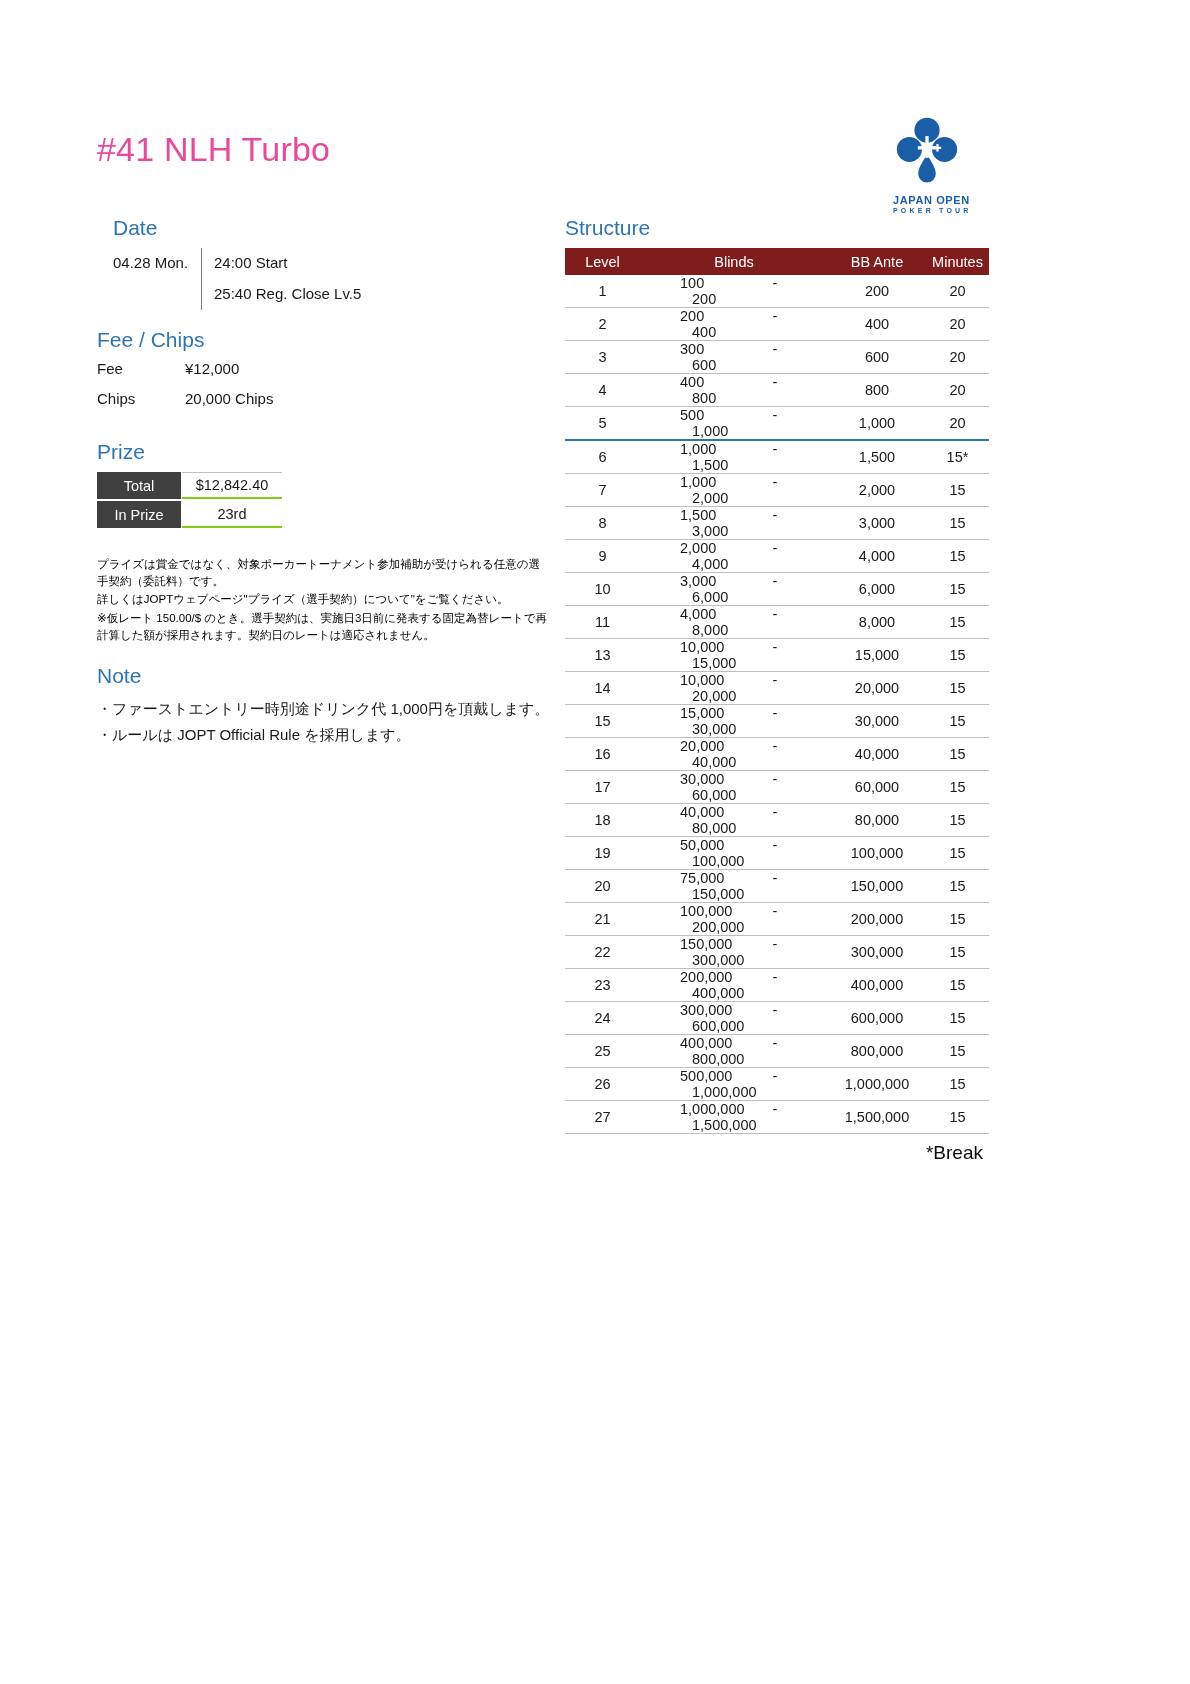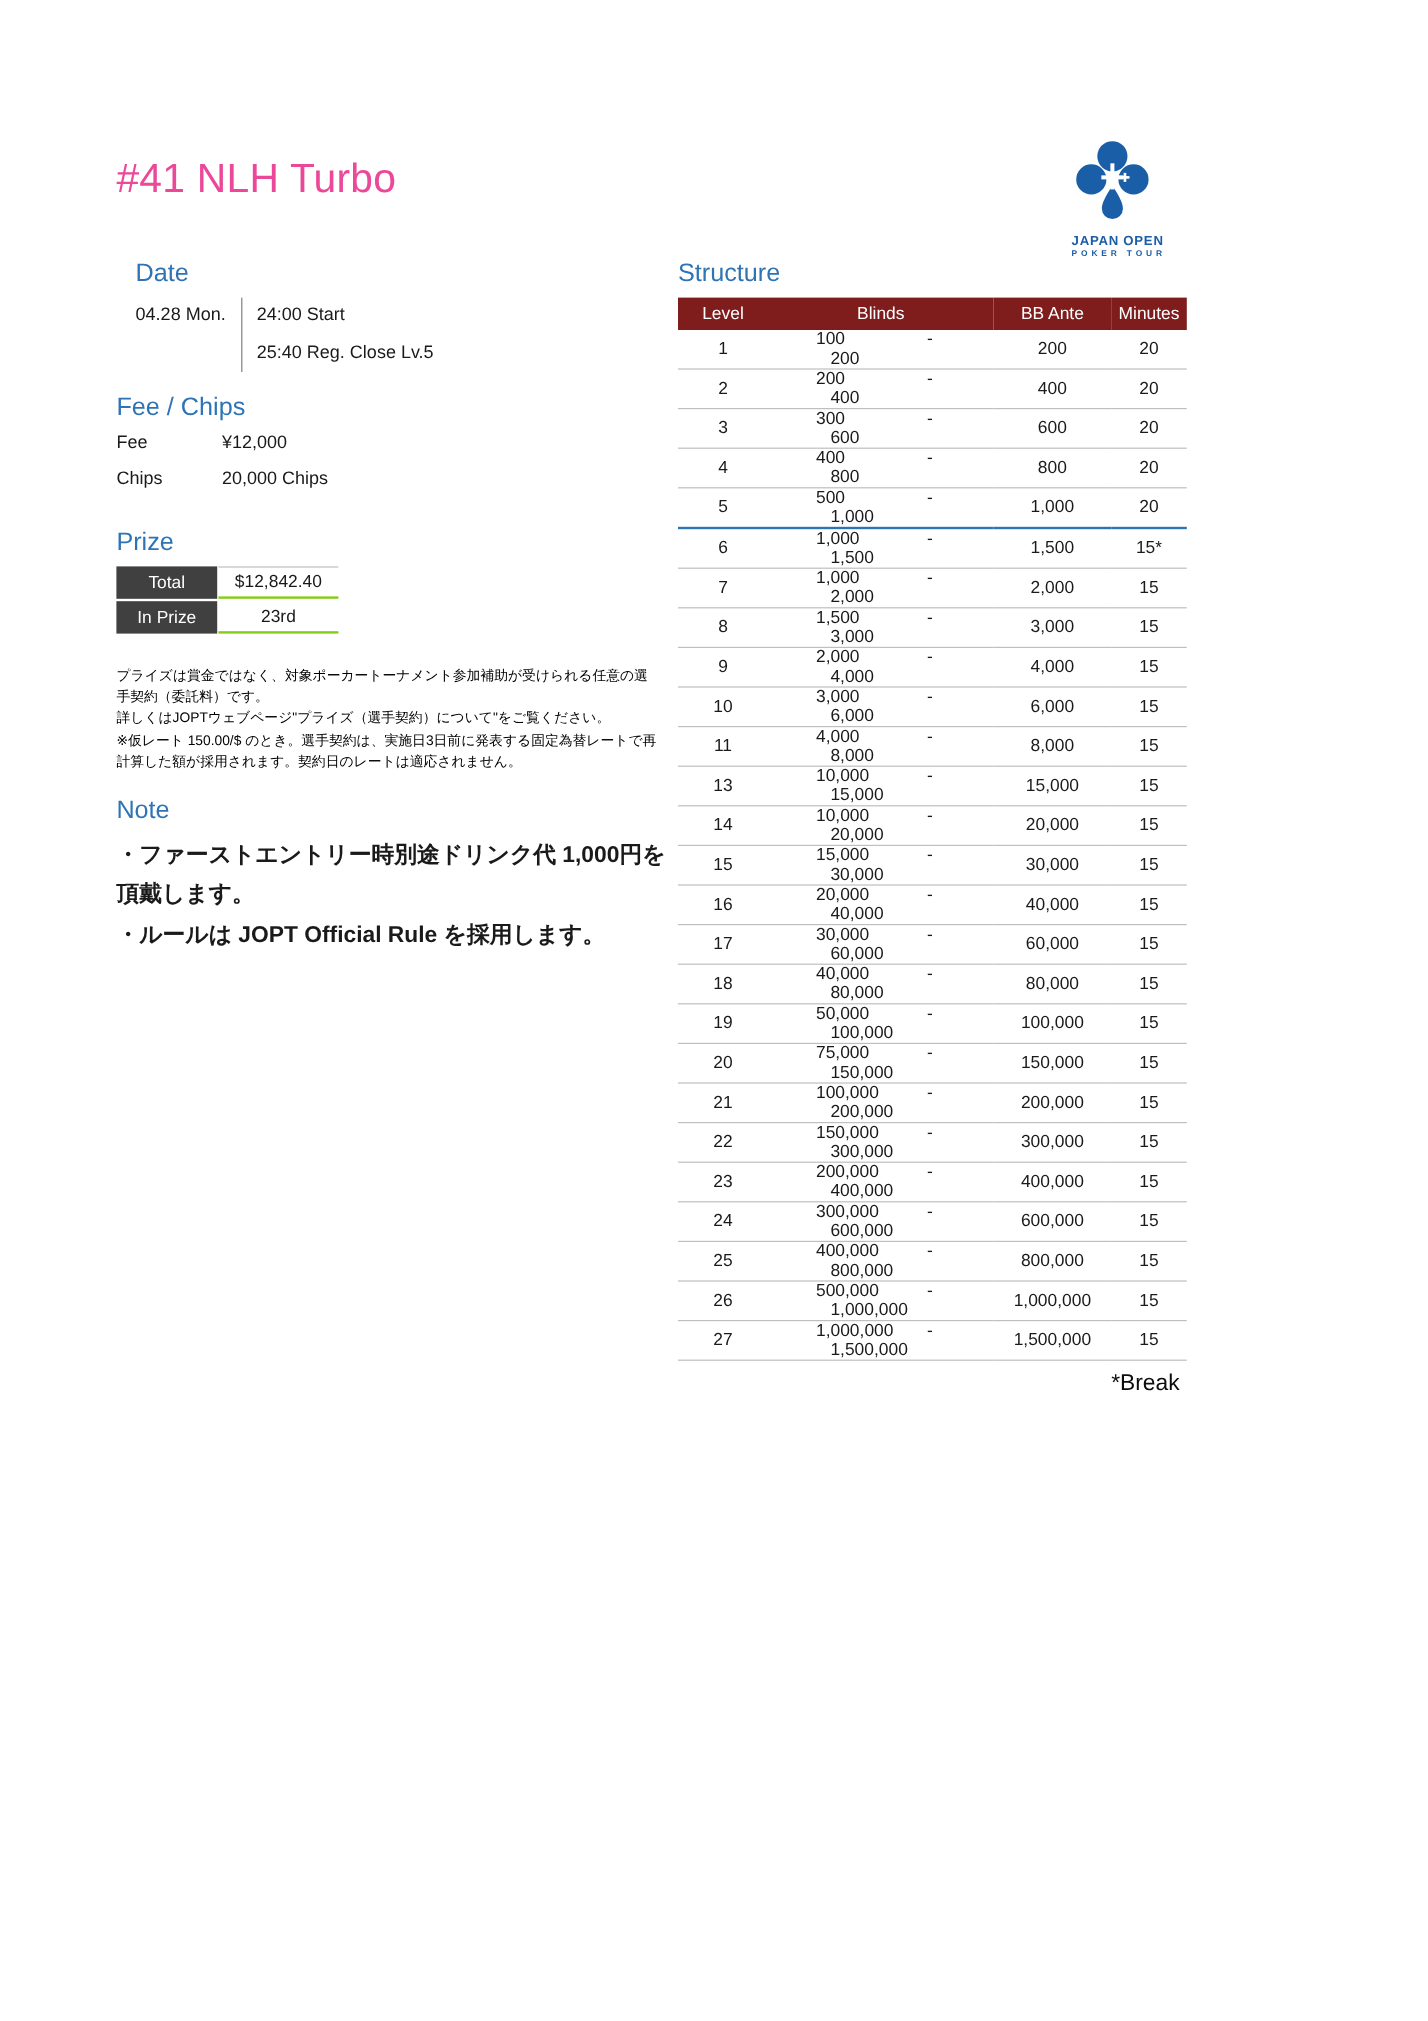--- a/index.html
+++ b/index.html
@@ -40,21 +40,21 @@
   .prize-value {
     width:100px; height:27px; display:flex; align-items:center; justify-content:center;
     border-bottom:2px solid #84cc16; margin-left:1px;
   }
   .prize-row:first-child .prize-value { border-top:1px solid #BFBFBF; }
   
   .disclaimer { position:absolute; left:97px; top:556px; width:452px; font-size:11.5px; line-height:1.45; color:#000; }
   .disclaimer p { margin:0 0 2px 0; }
   
   .note-section { position:absolute; left:97px; top:664px; width:460px; }
-  .note-items div { font-size:19px; line-height:1.75;font-weight:bold; }
+  .note-items div { font-size:15px; line-height:1.75; }
   
   .structure-section { position:absolute; left:565px; top:216px; width:424px; }
   .structure-table { border-collapse:collapse; width:424px; font-size:14.5px; table-layout:fixed; }
   .structure-table thead th {
     background:#7f1d1d; color:#ffffff; font-weight:400; height:27px;
     font-size:14.5px; text-align:center; padding:0;
   }
   .structure-table tbody td {
     height:28px; text-align:center; border-bottom:1px solid #BFBFBF; padding:0;
     color:#1a1a1a;

